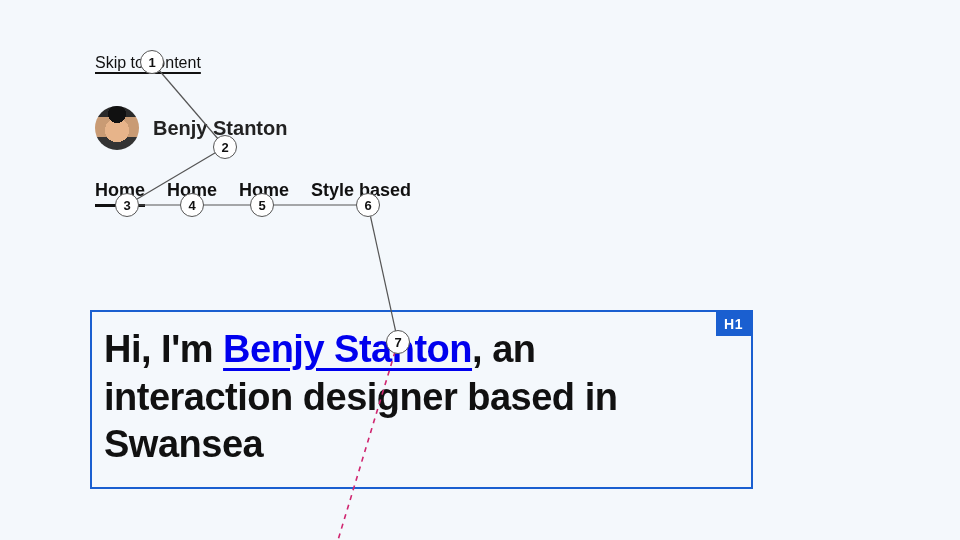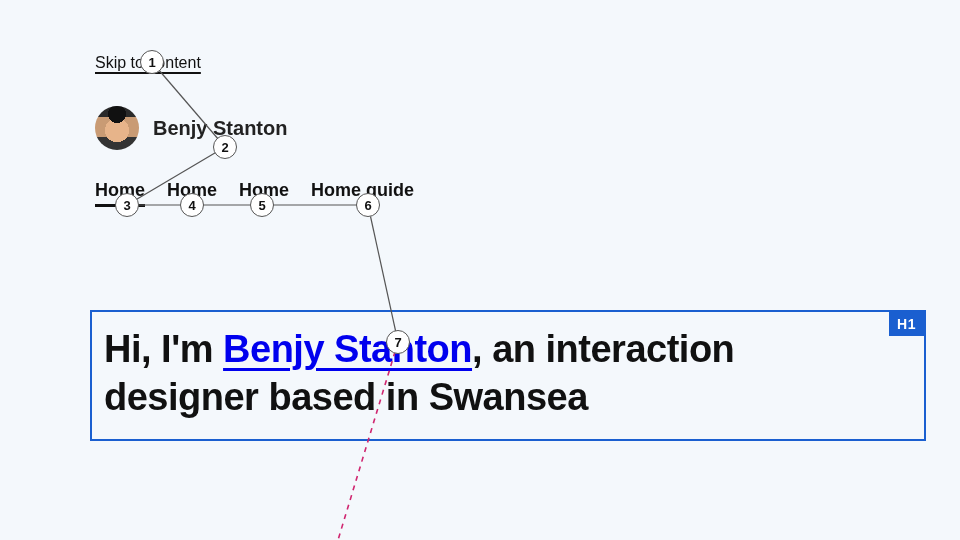--- a/index.html
+++ b/index.html
@@ -69,21 +69,21 @@
     content: "";
     position: absolute;
     left: 0; right: 0; bottom: -6px;
     height: 3px;
     background: #111;
   }
   .hero-wrap {
     position: absolute;
     left: 90px;
     top: 310px;
-    width: 836px;
+    width: 663px;
     border: 2px solid #1a5fd0;
   }
   .hero-badge {
     position: absolute;
     top: 0; right: 0;
     background: #1a5fd0;
     color: #fff;
     font-size: 14px;
     font-weight: 700;
     padding: 4px 8px;
@@ -129,21 +129,21 @@
 
   <div class="brand">
     <div class="avatar"></div>
     <span class="brand-name">Benjy Stanton</span>
   </div>
 
   <nav class="primary">
     <a href="#" class="active">Home</a>
     <a href="#">Home</a>
     <a href="#">Home</a>
-    <a href="#">Home guide</a>
+    <a href="#">Style based</a>
   </nav>
 </div>
 
 <div class="hero-wrap">
   <div class="hero-badge">H1</div>
   <h1 class="hero">
     <span>Hi, I'm </span><a href="#" class="name-link">Benjy Stanton</a><span>, an interaction designer based in Swansea</span>
   </h1>
 </div>
 

